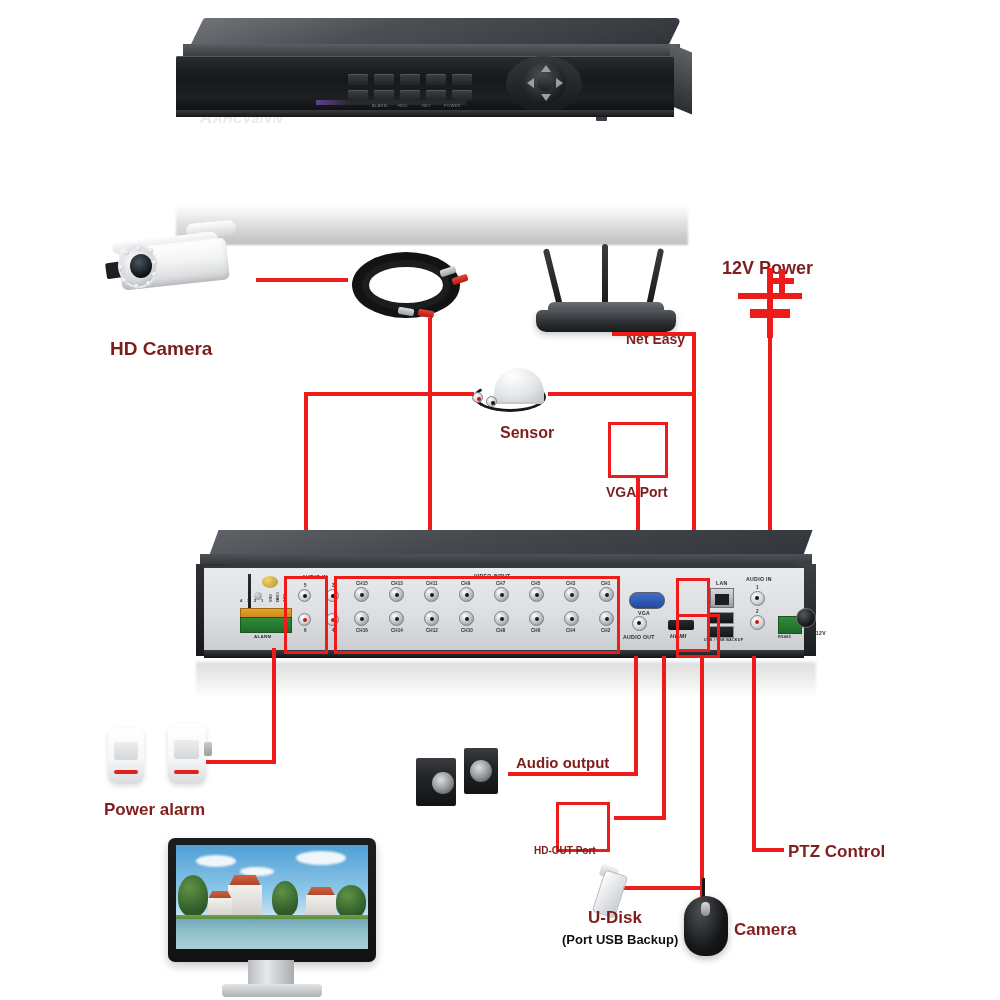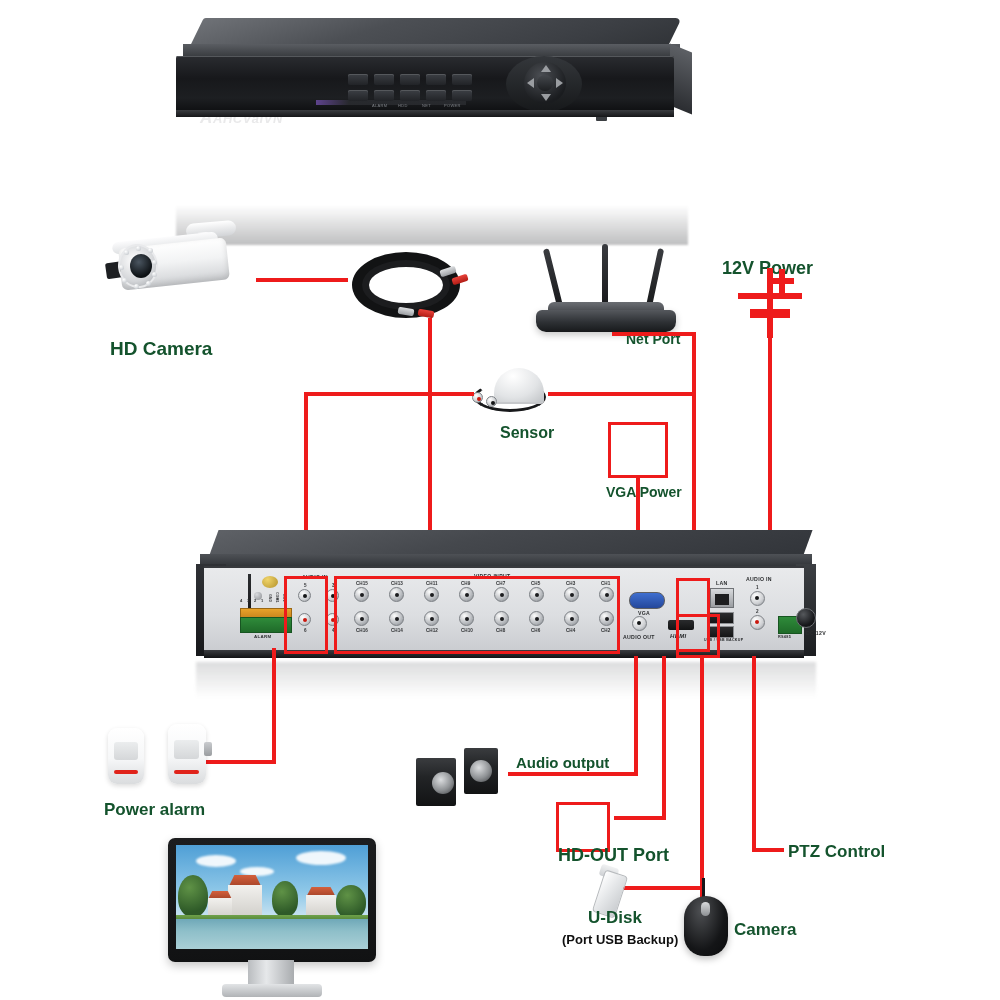--- a/index.html
+++ b/index.html
@@ -1,19 +1,19 @@
 <!DOCTYPE html>
 <html><head>
 <meta charset="utf-8">
 <style>
   html,body{margin:0;padding:0;background:#ffffff;}
   body{width:1000px;height:1000px;position:relative;overflow:hidden;
        font-family:"Liberation Sans",sans-serif;color:#111;}
   .stage{position:absolute;inset:0;}
-  .lbl{position:absolute;font-weight:bold;color:#14532d;white-space:nowrap;}
+  .lbl{position:absolute;font-weight:bold;color:#7f1d1d;white-space:nowrap;}
   .sub{position:absolute;font-weight:bold;color:#101010;white-space:nowrap;}
 
   
   .wire{position:absolute;background:#ee1b1b;}
   .hw{height:4px;}
   .vw{width:4px;}
   .box{position:absolute;border:3px solid #ee1b1b;box-sizing:border-box;background:transparent;}
 
   
   .front-wrap{position:absolute;left:176px;top:18px;width:512px;height:190px;}
@@ -264,21 +264,21 @@
     <div class="conn" style="left:418px;top:310px;background:linear-gradient(180deg,#e8423a,#b21d16);transform:rotate(10deg);"></div>
   </div>
 
   <div>
     <div class="ant" style="left:550px;top:248px;height:60px;transform:rotate(-14deg);"></div>
     <div class="ant" style="left:602px;top:244px;height:64px;"></div>
     <div class="ant" style="left:652px;top:248px;height:60px;transform:rotate(12deg);"></div>
     <div class="router-top"></div>
     <div class="router-base"></div>
   </div>
-  <div class="lbl" style="left:626px;top:331px;font-size:14px;">Net Port</div>
+  <div class="lbl" style="left:626px;top:331px;font-size:14px;">Net Easy</div>
 
   <div class="lbl" style="left:722px;top:258px;font-size:18px;">12V Power</div>
   <div class="batt">
     <div class="bar" style="left:738px;top:293px;width:64px;height:6px;"></div>
     <div class="bar" style="left:750px;top:309px;width:40px;height:9px;"></div>
     <div class="plus-v" style="left:767px;top:268px;width:6px;height:70px;"></div>
     <div class="bar" style="left:770px;top:278px;width:24px;height:6px;"></div>
     <div class="plus-v" style="left:779px;top:269px;width:6px;height:24px;"></div>
   </div>
 
@@ -289,21 +289,21 @@
     <div class="rca" style="left:486px;top:396px;width:11px;height:11px;"></div>
   </div>
   <div class="lbl" style="left:500px;top:424px;font-size:16px;">Sensor</div>
 
   <div class="box" style="left:608px;top:422px;width:60px;height:56px;"></div>
   <div class="vga-icon">
     
     
     
   </div>
-  <div class="lbl" style="left:606px;top:484px;font-size:14px;">VGA Power</div>
+  <div class="lbl" style="left:606px;top:484px;font-size:14px;">VGA Port</div>
 
   <div class="wire hw" style="left:256px;top:278px;width:92px;"></div>
 
   <div class="wire vw" style="left:428px;top:318px;height:258px;"></div>
 
   <div class="wire vw" style="left:304px;top:392px;height:184px;"></div>
   <div class="wire hw" style="left:304px;top:392px;width:170px;"></div>
 
   <div class="wire hw" style="left:548px;top:392px;width:148px;"></div>
   <div class="wire vw" style="left:692px;top:392px;height:186px;"></div>
@@ -461,21 +461,21 @@
     <div class="spk-cone" style="left:470px;top:760px;width:22px;height:22px;"></div>
   </div>
   <div class="lbl" style="left:516px;top:754px;font-size:15px;">Audio output</div>
 
   <div class="box" style="left:556px;top:802px;width:54px;height:50px;"></div>
   <div class="hdmi-icon">
     
     
     
   </div>
-  <div class="lbl" style="left:558px;top:845px;font-size:18px;">HD-OUT Port</div>
+  <div class="lbl" style="left:534px;top:845px;font-size:10px;">HD-OUT Port</div>
 
   <div class="lbl" style="left:788px;top:842px;font-size:17px;">PTZ Control</div>
 
   <div>
     <div class="mon-bez"></div>
     <div class="mon-scr">
       <div class="sky"></div>
       <div class="cloud" style="left:20px;top:10px;width:40px;height:12px;"></div>
       <div class="cloud" style="left:120px;top:6px;width:50px;height:14px;"></div>
       <div class="cloud" style="left:64px;top:22px;width:34px;height:9px;"></div>

